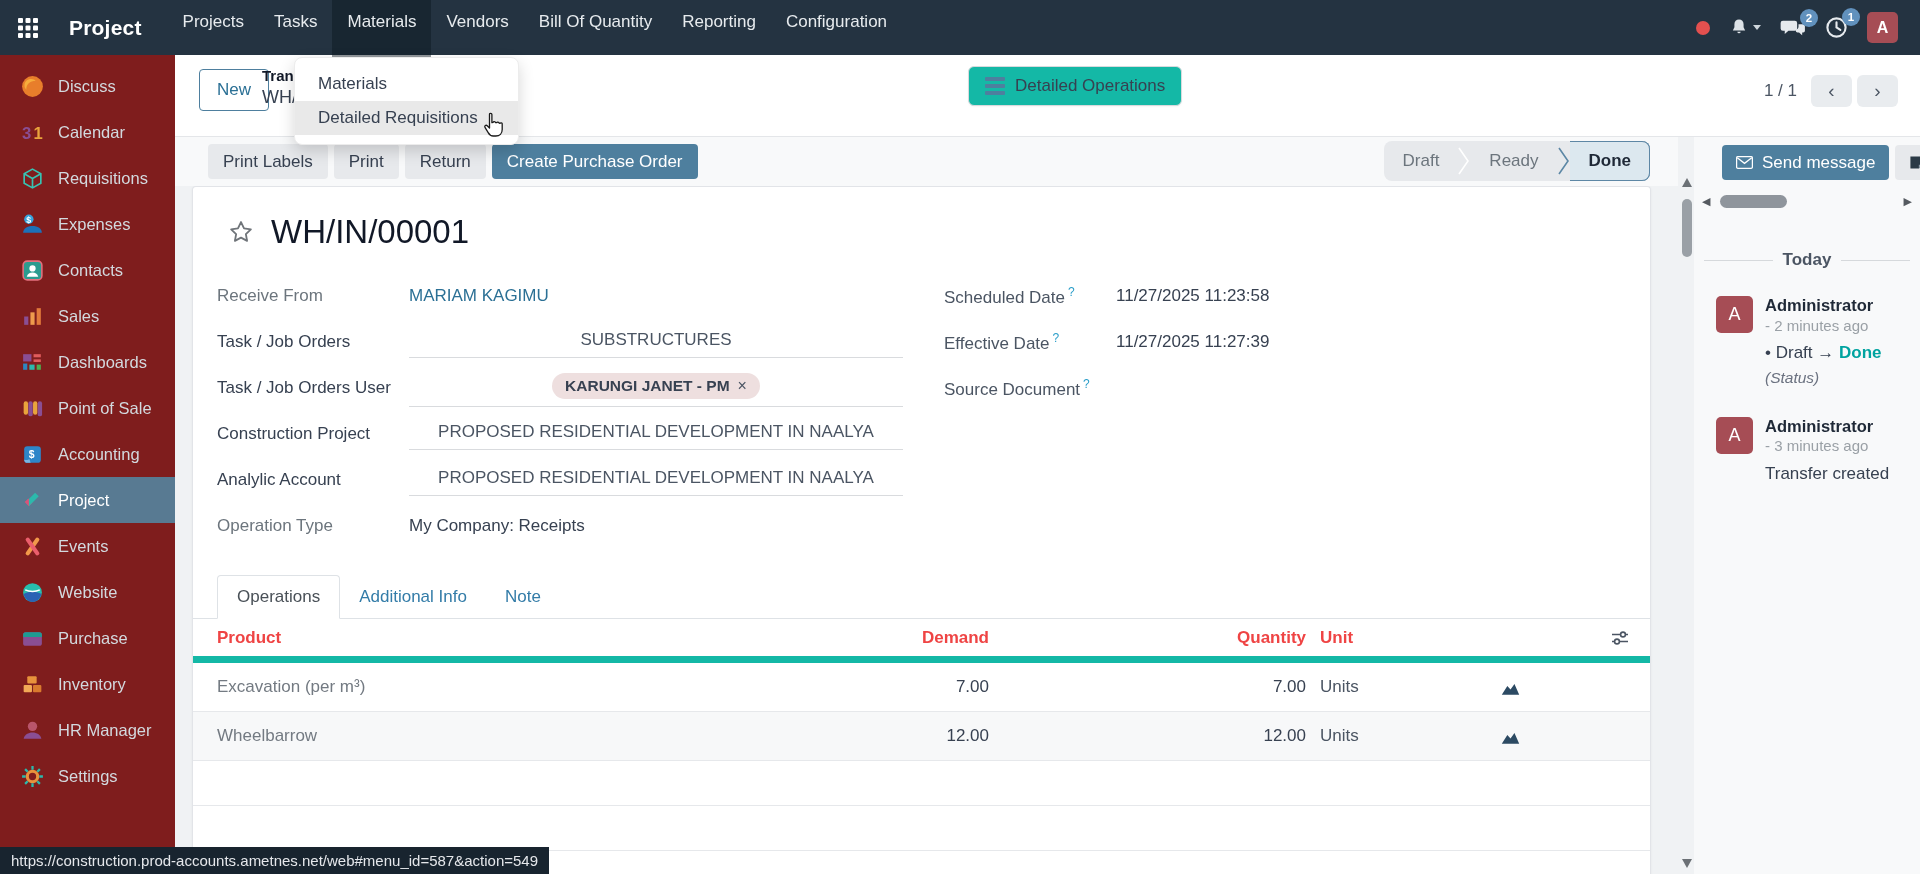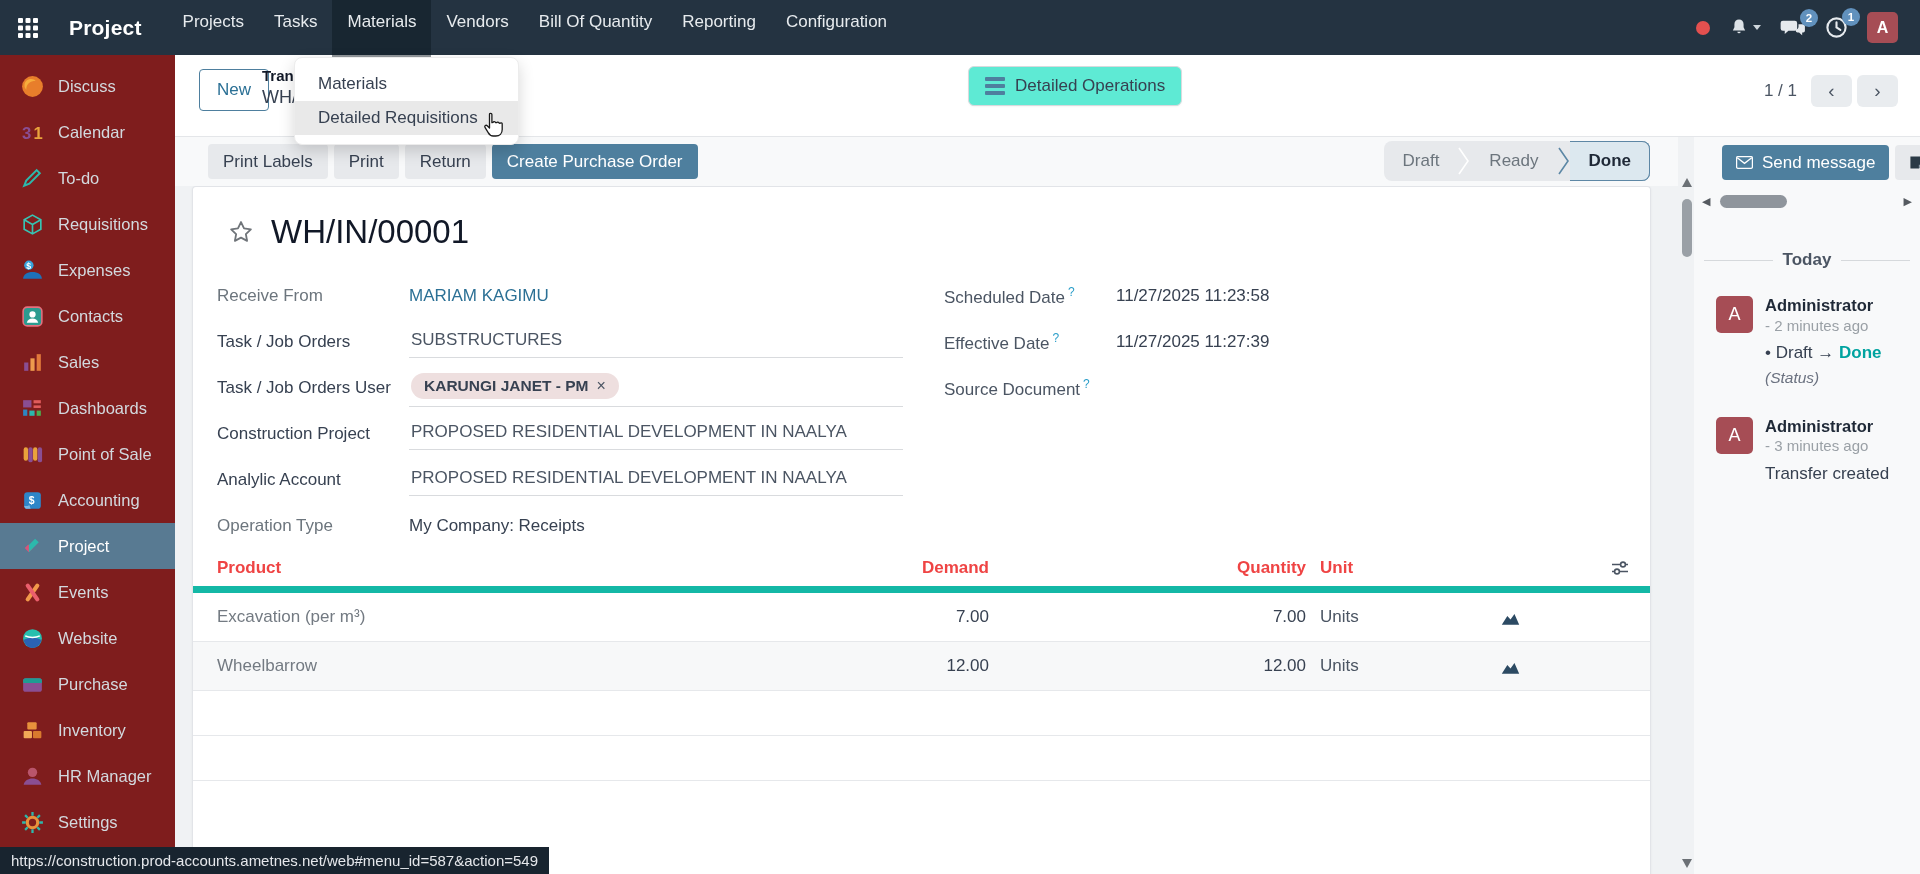--- a/index.html
+++ b/index.html
@@ -25,21 +25,21 @@
   .side-item { display:flex; align-items:center; gap:13px; height:46px; padding-left:20px; color:#d3d9de; font-size:16.5px; cursor:pointer; }
   .side-item.active { background:#587A92; color:#fff; }
   .sicon { width:25px; height:25px; flex:none; }
 
   
   .crumbrow { position:absolute; left:175px; top:55px; width:1745px; height:82px; background:#fff; border-bottom:1px solid #e4e6e9; z-index:10; }
   .new-btn { position:absolute; left:24px; top:14px; height:42px; padding:0 17px; background:#fff; border:1px solid #4e7f9e; color:#2B7095; font-size:17px; border-radius:4px; cursor:pointer; }
   .crumb-txt { position:absolute; left:87px; top:12px; width:230px; line-height:1.25; }
   .crumb-parent { font-size:15px; font-weight:700; color:#111827; white-space:nowrap; cursor:pointer; }
   .crumb-current { font-size:18px; color:#374151; white-space:nowrap; }
-  .detops-btn { position:absolute; left:793px; top:11px; height:40px; display:flex; align-items:center; gap:10px; padding:0 16px; background:#5eead4; border:1px solid #d8dadd; border-radius:6px; font-size:17px; color:#374151; cursor:pointer; box-shadow:0 1px 2px rgba(0,0,0,.04); }
+  .detops-btn { position:absolute; left:793px; top:11px; height:40px; display:flex; align-items:center; gap:10px; padding:0 16px; background:#14b8a6; border:1px solid #d8dadd; border-radius:6px; font-size:17px; color:#374151; cursor:pointer; box-shadow:0 1px 2px rgba(0,0,0,.04); }
   .hamb { display:flex; flex-direction:column; gap:3px; }
   .hamb i { width:20px; height:4px; background:#4e7f9e; border-radius:1px; }
   .pager { position:absolute; right:22px; top:20px; display:flex; align-items:center; gap:14px; }
   .pager-count { font-size:17px; color:#4b5563; }
   .pager-btns { display:flex; gap:5px; }
   .pager-btn { width:41px; height:32px; background:#e9ecef; border:none; border-radius:6px; color:#4b5563; font-size:19px; cursor:pointer; line-height:30px; }
 
   
   .dropdown { position:absolute; left:294px; top:57px; width:225px; background:#fff; border:1px solid #ececec; border-radius:8px; box-shadow:0 6px 16px rgba(0,0,0,.16); padding:9px 0; z-index:50; }
   .dd-item { font-size:17px; color:#374151; padding:7px 0 7px 23px; cursor:pointer; }
@@ -60,21 +60,21 @@
   .sheetwrap { position:absolute; left:175px; top:186px; width:1503px; bottom:0; background:#f0f2f4; }
   .card { position:absolute; left:17px; top:0; width:1459px; bottom:-10px; background:#fff; border:1px solid #e2e4e8; border-bottom:none; border-radius:4px 4px 0 0; box-shadow:0 1px 3px rgba(0,0,0,.05); overflow:hidden; }
   .title-row { display:flex; align-items:center; gap:17px; margin:26px 0 22px 35px; }
   .rec-title { font-size:33px; font-weight:500; color:#111827; cursor:text; }
   .fields { display:flex; padding:0 0 0 24px; }
   .fcol-left { width:727px; }
   .fcol-right { flex:1; }
   .frow { min-height:46px; display:flex; align-items:center; }
   .flabel { width:192px; font-size:17px; color:#374151; font-weight:500; flex:none; }
   .flabel.muted { color:#6c757d; font-weight:400; }
-  .fval { font-size:17px; color:#4b5563; }
+  .fval { font-size:17px; color:#4b5563;text-align:center; }
   .fval.underline { width:494px; border-bottom:1px solid #d9dbde; padding:3px 2px 7px 2px; }
   .fval.link { color:#2B7095; cursor:pointer; }
   .fval.dark { color:#374151; }
   .sup-q { font-size:12px; color:#2B9EC9; vertical-align:super; margin-left:3px; cursor:help; }
   .flabel2 { width:172px; font-size:17px; color:#4b5563; flex:none; }
   .tagpill { display:inline-flex; align-items:center; gap:8px; background:#EEDFDF; border-radius:15px; padding:4px 13px; font-size:15.5px; font-weight:600; color:#374151; cursor:pointer; }
   .tag-x { font-size:16px; color:#4b5563; cursor:pointer; font-weight:400; }
 
   
   .tabs { display:flex; margin-top:26px; padding-left:24px; border-bottom:1px solid #dee2e6; align-items:flex-end; }
@@ -190,26 +190,20 @@
   </div>
   <div class="side-item">
     <svg class="sicon" viewBox="0 0 24 24">
         <text x="2" y="18" font-size="16" font-weight="bold" fill="#8A4E93" font-family="sans-serif">3</text>
         <text x="13" y="18" font-size="16" font-weight="bold" fill="#E9A33C" font-family="sans-serif">1</text>
       </svg>
     <span>Calendar</span>
   </div>
   <div class="side-item">
     <svg class="sicon" viewBox="0 0 24 24">
-        <path d="M4 19l2-5L16 4l3 3L9 17z" fill="none" stroke="#2CB9AC" stroke-width="1.9"></path>
-      </svg>
-    <span>To-do</span>
-  </div>
-  <div class="side-item">
-    <svg class="sicon" viewBox="0 0 24 24">
         <path d="M12 3l8 4.5v9L12 21l-8-4.5v-9zM12 12l8-4.5M12 12L4 7.5M12 12v9" fill="none" stroke="#37C3B2" stroke-width="1.6"></path>
       </svg>
     <span>Requisitions</span>
   </div>
   <div class="side-item">
     <svg class="sicon" viewBox="0 0 24 24">
         <circle cx="8.5" cy="7" r="4.5" fill="#38A3DC"></circle>
         <text x="6" y="10.2" font-size="8.5" fill="#fff" font-weight="bold" font-family="sans-serif">$</text>
         <path d="M3 20c0-4 4-6.5 9-6.5s9 2.5 9 6.5z" fill="#1D71B8"></path>
       </svg>
@@ -407,20 +401,25 @@
           <div class="flabel2"><span>Effective Date</span><span class="sup-q">?</span></div>
           <div class="fval dark">11/27/2025 11:27:39</div>
         </div>
         <div class="frow">
           <div class="flabel2"><span>Source Document</span><span class="sup-q">?</span></div>
           <div class="fval"></div>
         </div>
       </div>
     </div>
 
+    <div class="tabs">
+      <div class="tab active">Operations</div>
+      <div class="tab">Additional Info</div>
+      <div class="tab">Note</div>
+    </div>
 
     <div class="ptable">
       <div class="trow thead">
         <div>Product</div>
         <div class="cell-r">Demand</div>
         <div class="cell-r">Quantity</div>
         <div class="cell-unit">Unit</div>
         <div class="hdr-icon">
           <svg width="20" height="20" viewBox="0 0 20 20">
               <g stroke="#4b5563" stroke-width="1.6" fill="#fff">

